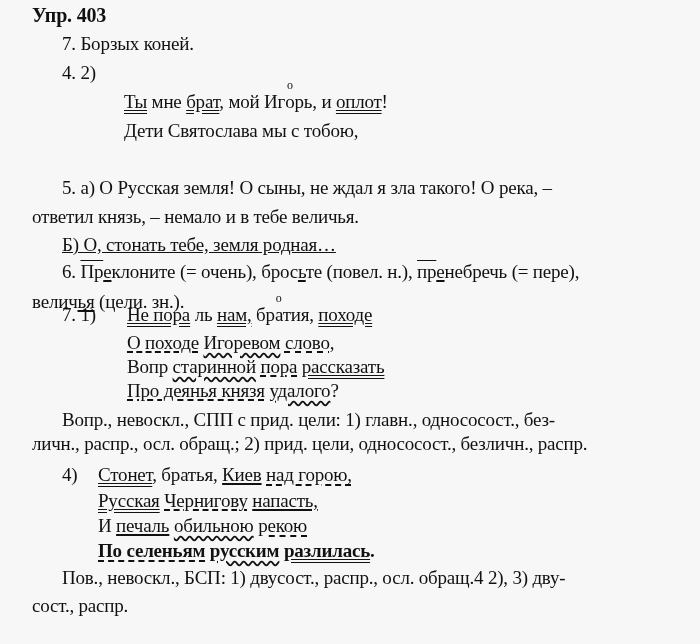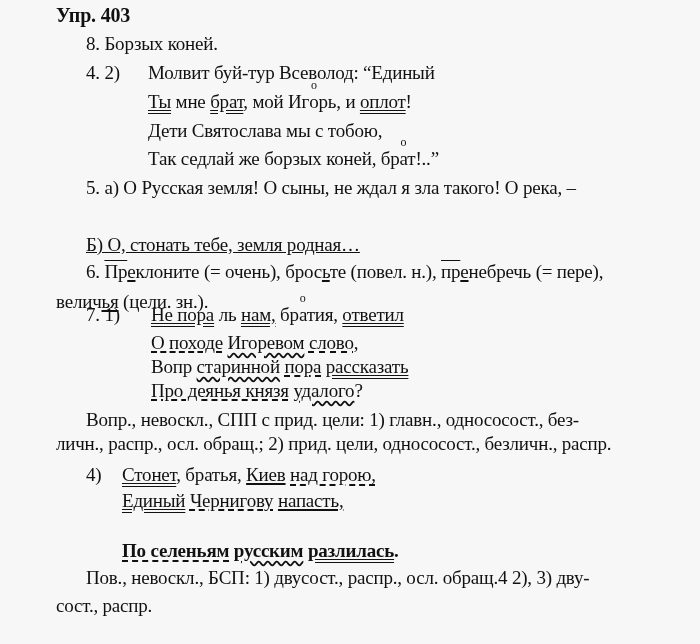--- a/index.html
+++ b/index.html
@@ -9,21 +9,20 @@
     font-family:"Liberation Serif", "DejaVu Serif", serif;
     color:#111;
     position:relative;
   }
   .page { position:absolute; left:0; top:0; width:700px; height:644px; }
   .line {
     position:absolute; white-space:nowrap;
     font-size:19px; line-height:22px;
     transform-origin:left top;
     letter-spacing:-0.2px;
-    margin-left:24px;
   }
   .title { font-weight:bold; font-size:20px; }
   .u1 { text-decoration:underline; text-decoration-thickness:1.5px; text-underline-offset:2px; }
   .u2 { text-decoration:underline double; text-underline-offset:2px; }
   .ud { text-decoration:underline dashed; text-underline-offset:3px; }
   .uw { text-decoration:underline wavy; text-underline-offset:3px; }
   .udd { text-decoration:underline dashed; text-decoration-thickness:1.5px; text-underline-offset:3px; }
   .acc { position:relative; }
   .acc::before {
     content:"o"; position:absolute; top:-12px; left:50%;
@@ -31,45 +30,45 @@
   }
   .ov { text-decoration:overline; }
 </style>
 </head>
 <body>
 
 <div class="page">
 
   <div class="line title" style="left:32px; top:4px;">Упр. 403</div>
 
-  <div class="line" style="left:62px; top:33px;">8. Борзых коней.</div>
+  <div class="line" style="left:62px; top:33px;">7. Борзых коней.</div>
 
   <div class="line" style="left:62px; top:62px;">4. 2)</div>
-  <div class="line" style="left:124px; top:62px;">Молвит буй-тур Всеволод: “Единый</div>
   <div class="line" style="left:124px; top:91px;"><span class="u2">Ты</span><span> мне </span><span class="u2">брат</span><span>, мой Иг</span><span class="acc">о</span><span>рь, и </span><span class="u2">оплот</span><span>!</span></div>
   <div class="line" style="left:124px; top:120px;">Дети Святослава мы с тобою,</div>
-  <div class="line" style="left:124px; top:148px;"><span>Так седлай же борзых коней, бр</span><span class="acc">а</span><span>т!..”</span></div>
 
   <div class="line" style="left:62px; top:177px;">5. а) О Русская земля! О сыны, не ждал я зла такого! О река, –</div>
+  <div class="line" style="left:32px; top:206px;">ответил князь, – немало и в тебе величья.</div>
 
   <div class="line" style="left:62px; top:234px;text-decoration:underline;">Б) О, стонать тебе, земля родная…</div>
 
   <div class="line" style="left:62px; top:261px;"><span>6. </span><span class="ov">Пр</span><span class="u1">е</span><span>клоните</span><span> (= очень), </span><span>брос</span><span class="u1">ь</span><span>те</span><span> (повел. н.), </span><span class="ov">пр</span><span class="u1">е</span><span>небречь</span><span> (= пере),</span></div>
   <div class="line" style="left:32px; top:291px;"><span>велич</span><span class="u1">ья</span><span> (цели. зн.).</span></div>
 
   <div class="line" style="left:62px; top:304px;">7. 1)</div>
-  <div class="line" style="left:127px; top:304px;"><span class="u2">Не пора</span><span> ль </span><span class="u2">нам,</span><span> бр</span><span class="acc">а</span><span>тия, </span><span class="u2">ответил</span></div>
+  <div class="line" style="left:127px; top:304px;"><span class="u2">Не пора</span><span> ль </span><span class="u2">нам,</span><span> бр</span><span class="acc">а</span><span>тия, </span><span class="u2">походе</span></div>
   <div class="line" style="left:127px; top:332px;text-align:center;"><span class="ud">О походе</span><span> </span><span class="uw">Игоревом</span><span> </span><span class="ud">слово,</span></div>
   <div class="line" style="left:127px; top:356px;"><span>Вопр </span><span class="uw">старинной</span><span> </span><span class="ud">пора</span><span> </span><span class="u2">рассказать</span></div>
   <div class="line" style="left:127px; top:380px;"><span class="ud">Про деянья князя</span><span> </span><span class="uw">удалого</span><span>?</span></div>
 
   <div class="line" style="left:62px; top:409px;">Вопр., невоскл., СПП с прид. цели: 1) главн., односоcост., без-</div>
   <div class="line" style="left:32px; top:433px;">личн., распр., осл. обращ.; 2) прид. цели, односоcост., безличн., распр.</div>
 
   <div class="line" style="left:62px; top:464px;">4)</div>
   <div class="line" style="left:98px; top:464px;"><span class="u2">Стонет</span><span>, братья, </span><span class="u1">Киев</span><span> </span><span class="udd">над горою,</span></div>
-  <div class="line" style="left:98px; top:490px;"><span class="u2">Единый</span><span> </span><span class="ud">Чернигову</span><span> </span><span class="u1">напасть,</span></div>
+  <div class="line" style="left:98px; top:490px;"><span class="u2">Русская</span><span> </span><span class="ud">Чернигову</span><span> </span><span class="u1">напасть,</span></div>
+  <div class="line" style="left:98px; top:515px;"><span>И </span><span class="u1">печаль</span><span> </span><span class="uw">обильною</span><span> </span><span class="udd">рекою</span></div>
   <div class="line" style="left:98px; top:540px;font-weight:bold;"><span class="udd">По селеньям</span><span> </span><span class="uw">русским</span><span> </span><span class="u2">разлилась</span><span>.</span></div>
 
   <div class="line" style="left:62px; top:567px;">Пов., невоскл., БСП: 1) двусост., распр., осл. обращ.4 2), 3) дву-</div>
   <div class="line" style="left:32px; top:595px;">сост., распр.</div>
 
 </div>
 
 </body></html>

